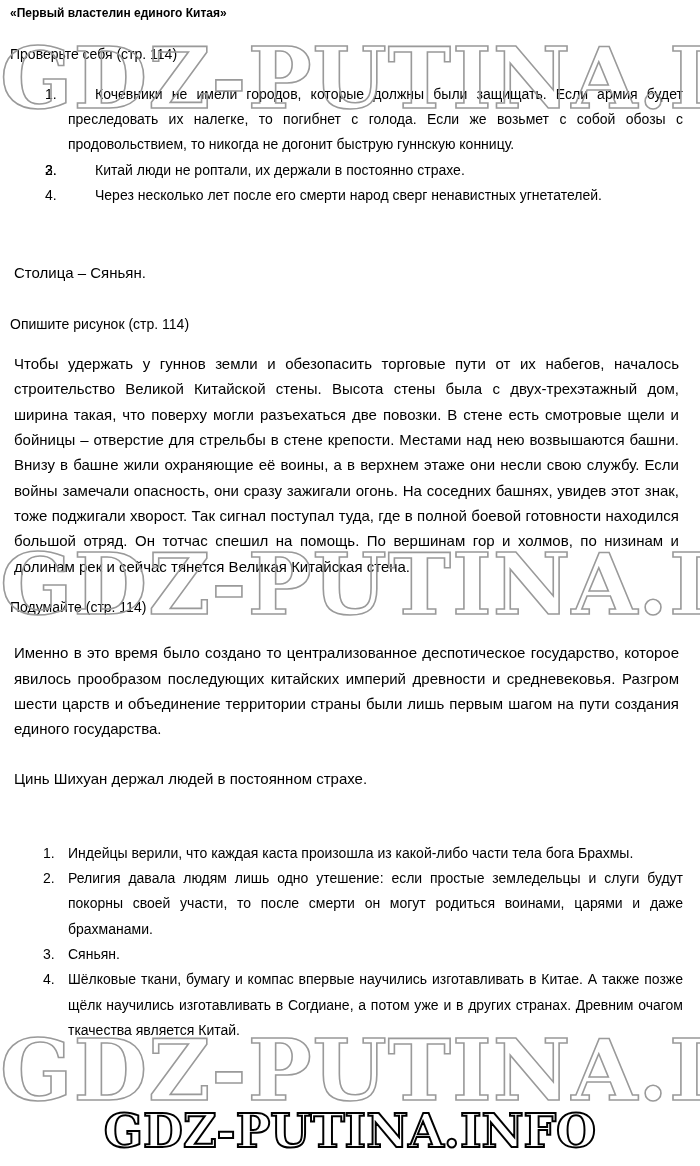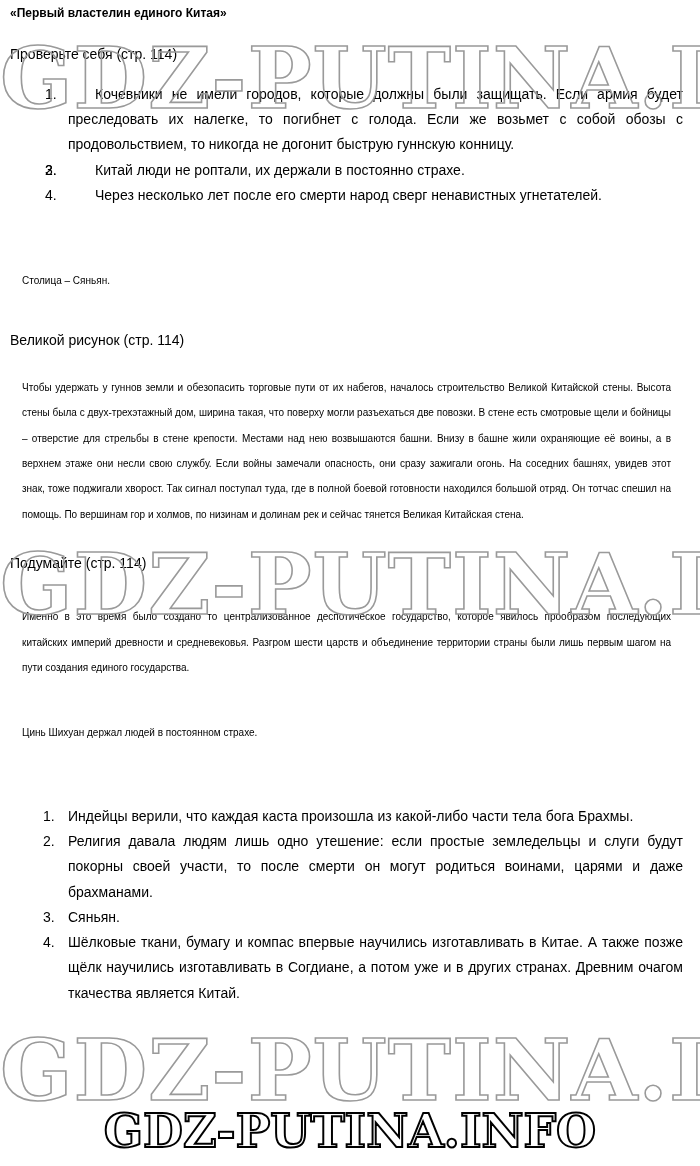--- a/index.html
+++ b/index.html
@@ -67,24 +67,24 @@
 
   .section-head {
     font-size: 14px;
     margin: 0;
     line-height: 1.25;
   }
   .section-head .sh-bold { font-weight: 400; }
   .section-head .sh-page { font-weight: 400; }
 
   .para {
-    font-size: 10px;
+    font-size: 15px;
     line-height: 25.3px;
     text-align: justify;
-    margin: 12px;
+    margin: 4px;
   }
 
   
   .list-a {
     list-style: none;
     margin: 0;
     padding: 0;
   }
   .list-a > li {
     position: relative;
@@ -162,21 +162,21 @@
   </ol>
 
   <div class="sp-26"></div>
 
   <div class="sp-22"></div>
   <p class="para">Столица – Сяньян.</p>
 
   <div class="sp-26"></div>
 
   <div class="section-head">
-    <span class="sh-bold">Великой рисунок</span><span class="sh-page"> (стр. 114)</span>
+    <span class="sh-bold">Опишите рисунок</span><span class="sh-page"> (стр. 114)</span>
   </div>
   <div class="sp-14"></div>
   <p class="para">Чтобы удержать у гуннов земли и обезопасить торговые пути от их набегов, началось строительство Великой Китайской стены. Высота стены была с двух-трехэтажный дом, ширина такая, что поверху могли разъехаться две повозки. В стене есть смотровые щели и бойницы – отверстие для стрельбы в стене крепости. Местами над нею возвышаются башни. Внизу в башне жили охраняющие её воины, а в верхнем этаже они несли свою службу. Если войны замечали опасность, они сразу зажигали огонь. На соседних башнях, увидев этот знак, тоже поджигали хворост. Так сигнал поступал туда, где в полной боевой готовности находился большой отряд. Он тотчас спешил на помощь. По вершинам гор и холмов, по низинам и долинам рек и сейчас тянется Великая Китайская стена.</p>
 
   <div class="sp-16"></div>
 
   <div class="section-head">
     <span class="sh-bold">Подумайте</span><span class="sh-page"> (стр. 114)</span>
   </div>
   <div class="sp-20"></div>

